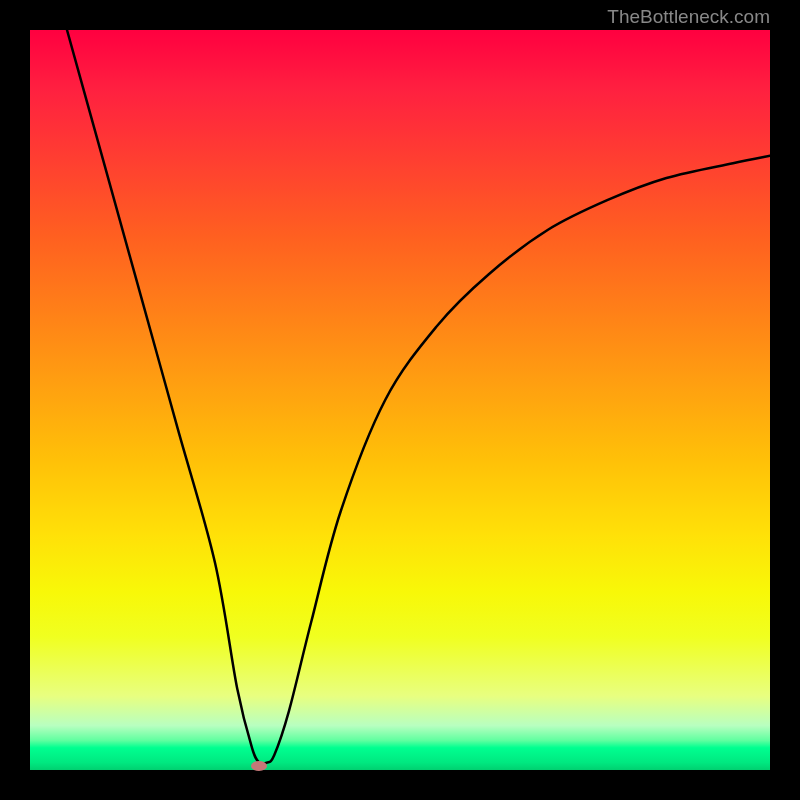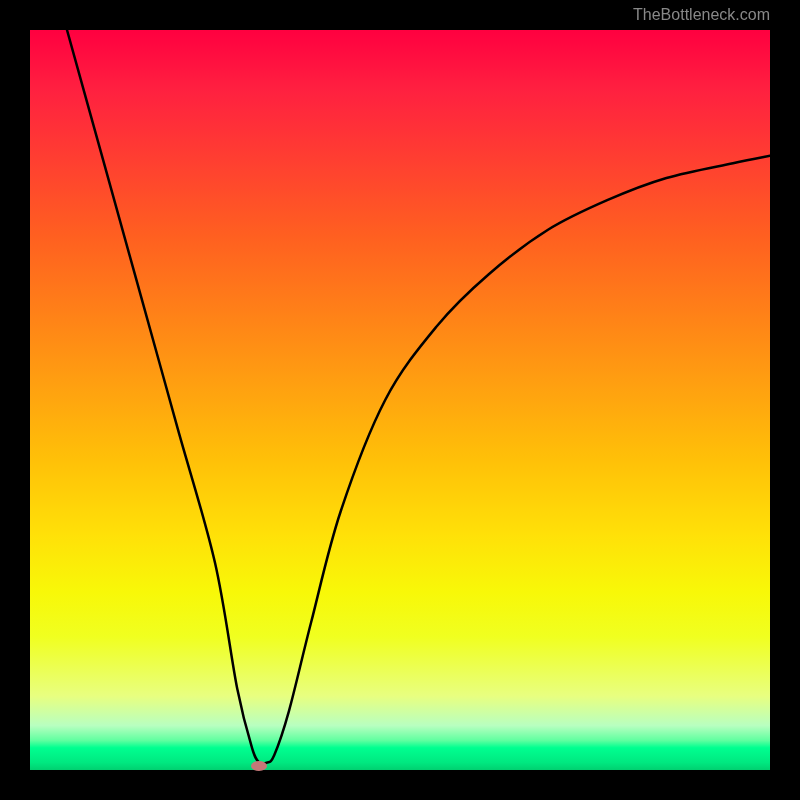--- a/index.html
+++ b/index.html
@@ -33,21 +33,21 @@
       #00ff90 97%,
       #00e880 99%,
       #00d070 100%);
   }
   .watermark {
     position: absolute;
     top: 6px;
     right: 30px;
     color: #888;
     font-family: Arial, Helvetica, sans-serif;
-    font-size: 16px;
+    font-size: 19px;
     font-weight: 500;
     letter-spacing: 0px;
   }
   .curve-svg {
     position: absolute;
     left: 0;
     top: 0;
     width: 740px;
     height: 740px;
   }

